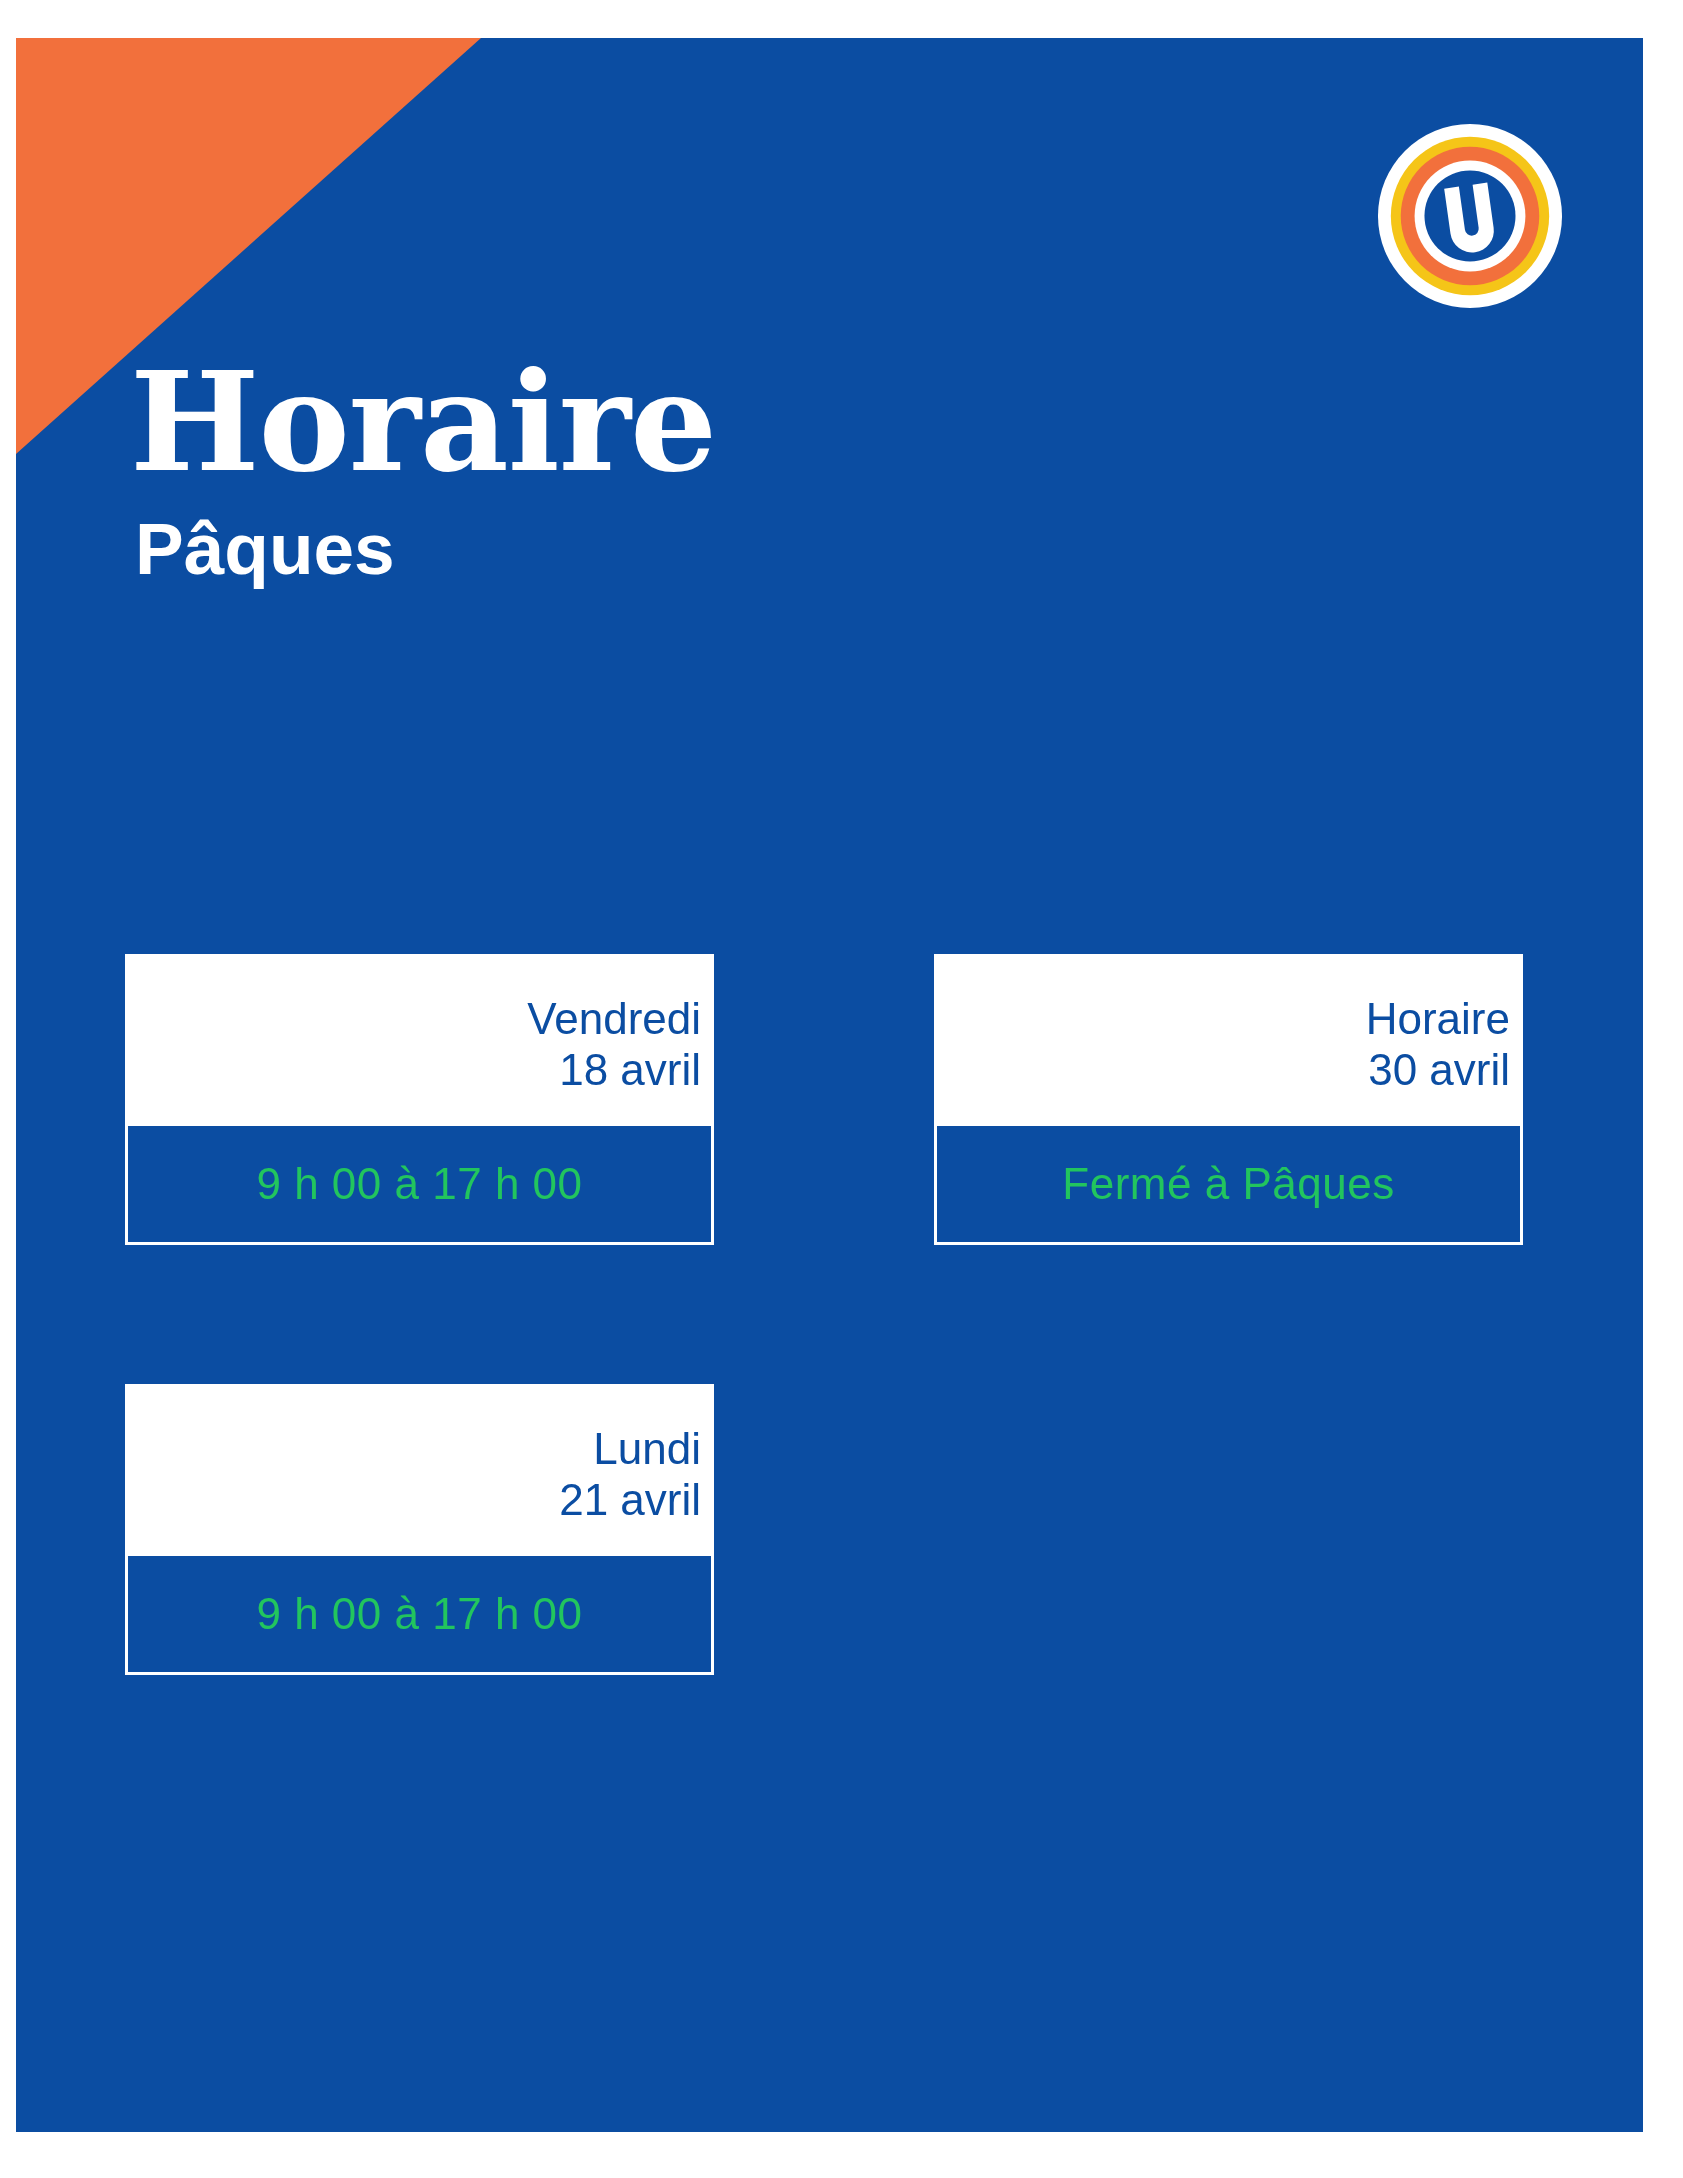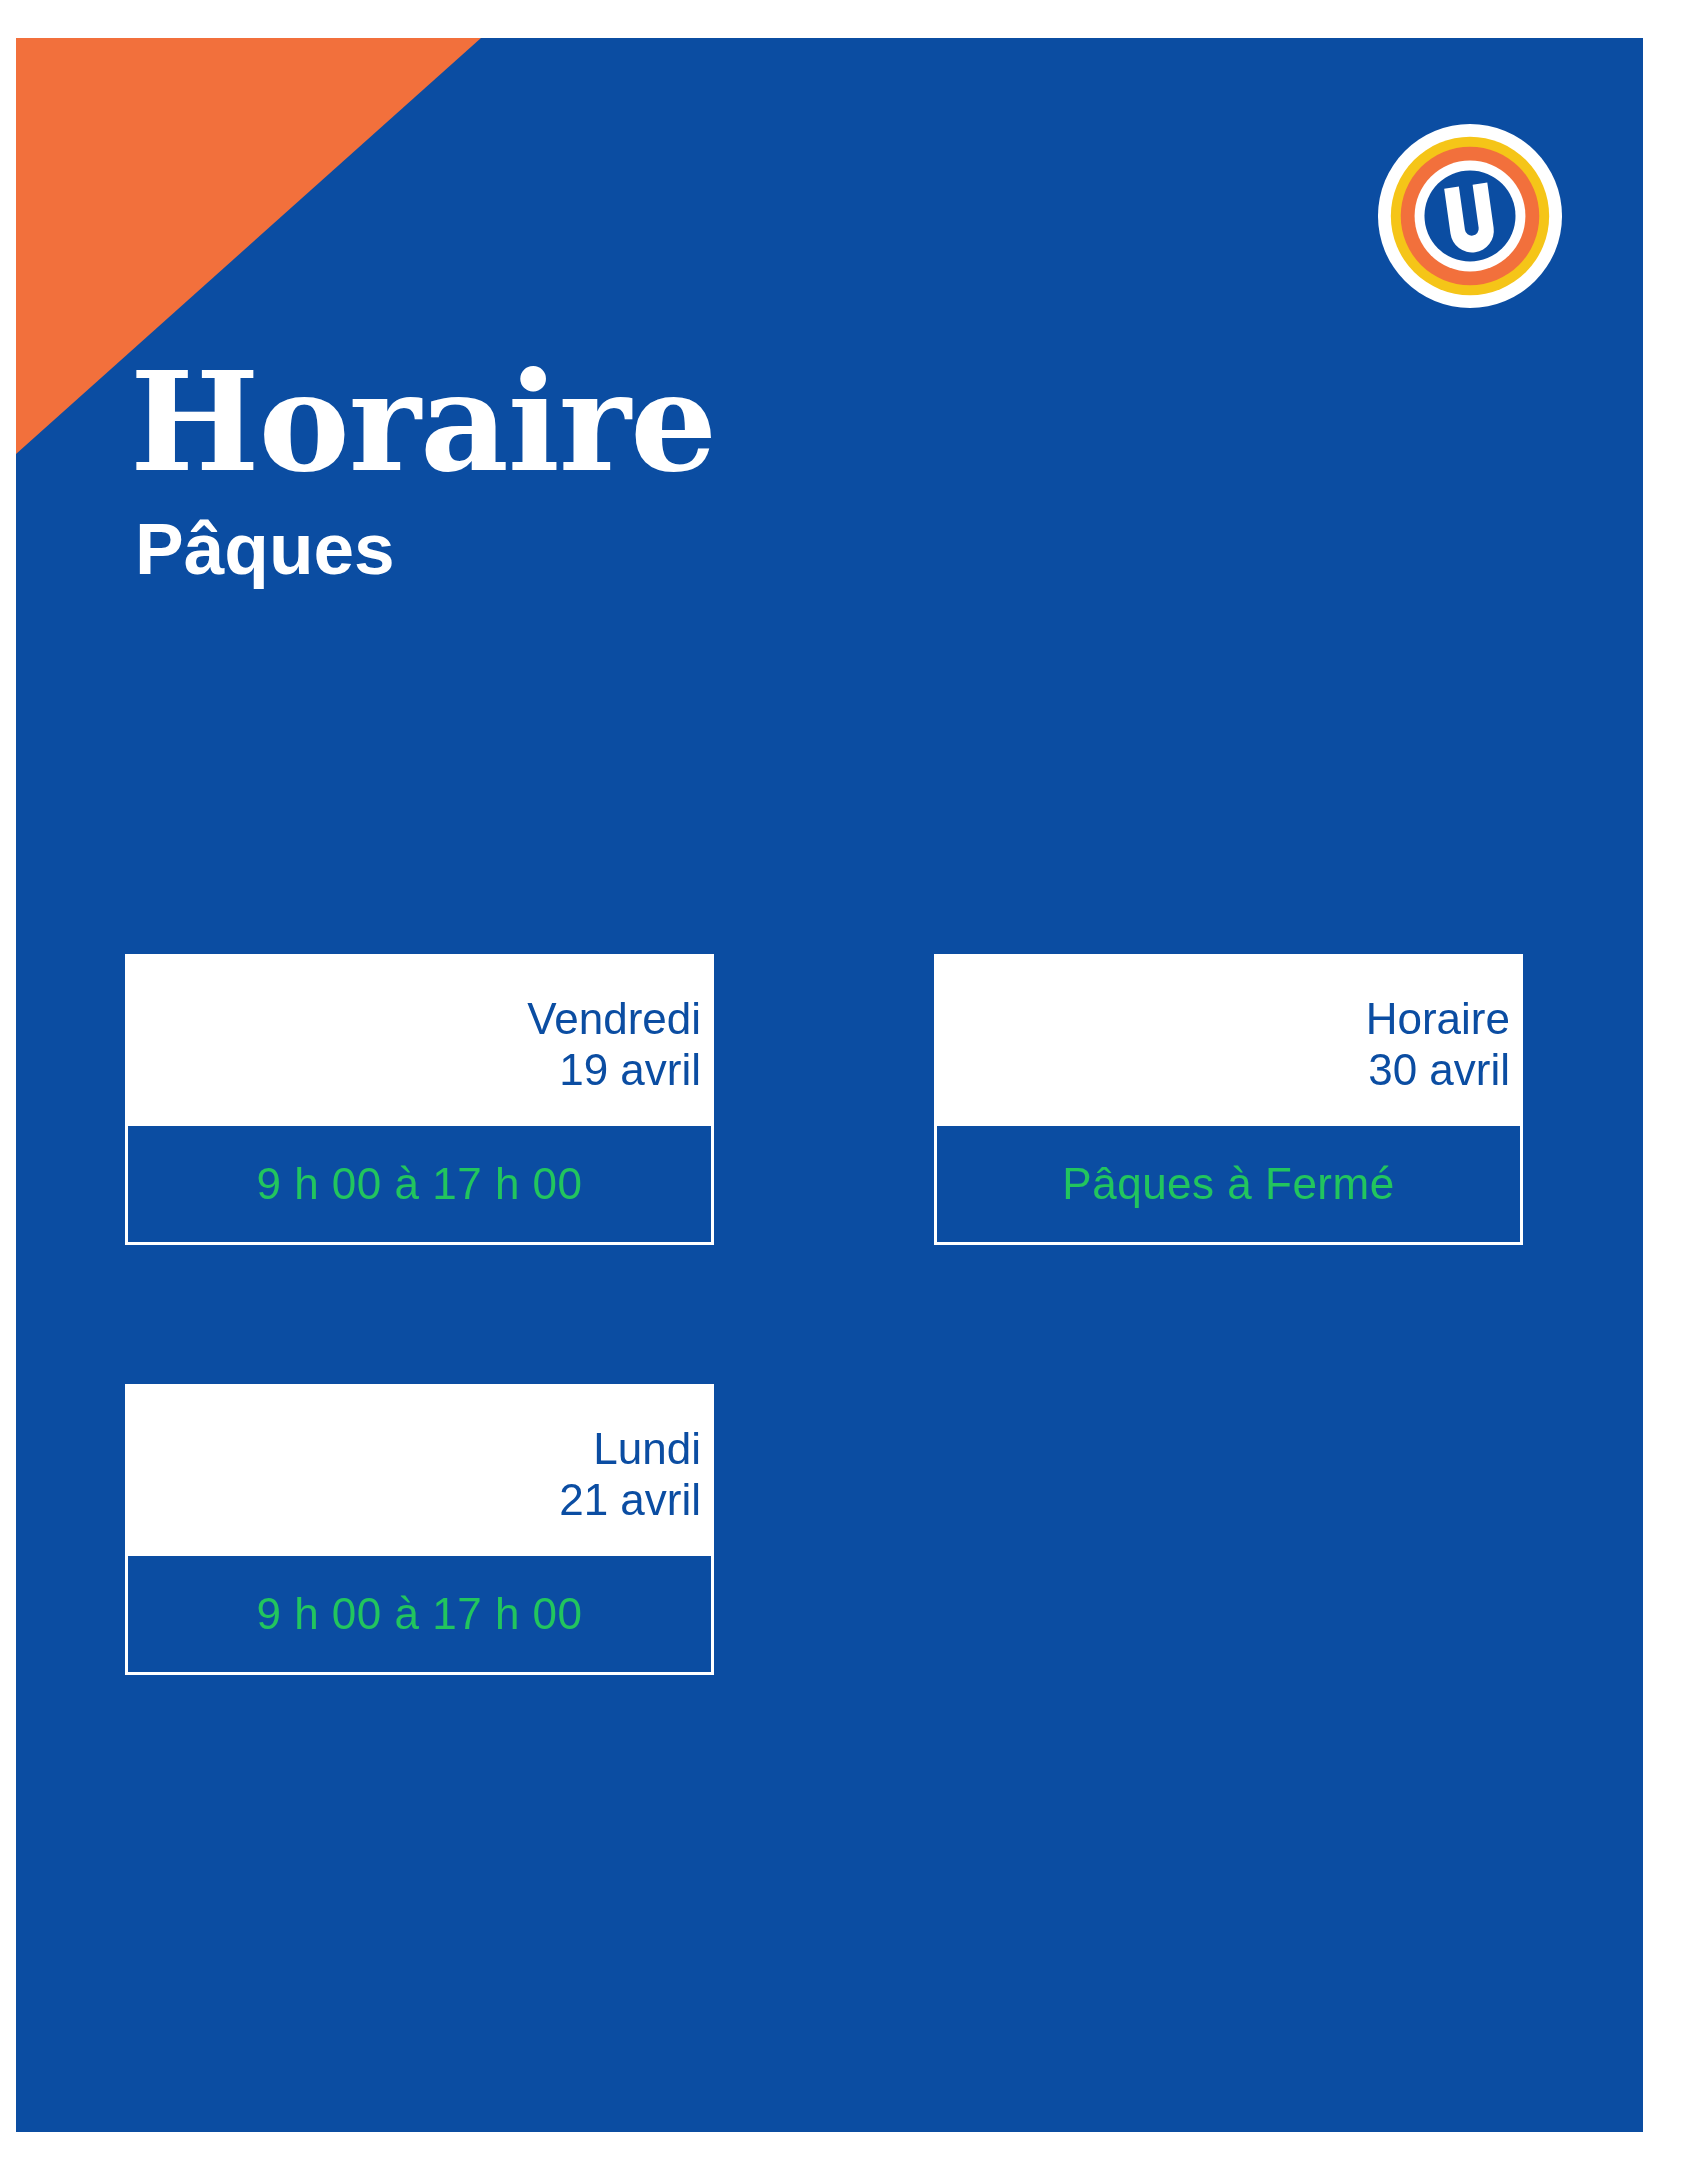--- a/index.html
+++ b/index.html
@@ -139,31 +139,31 @@
     <div class="title-block">
       <h1 class="title">Horaire</h1>
       <div class="subtitle">Pâques</div>
     </div>
 
     <div class="cards">
 
       <div class="card">
         <div class="card-head">
           <span class="day">Vendredi</span>
-          <span class="date">19 avril</span>
+          <span class="date">18 avril</span>
         </div>
         <div class="card-hours">9 h 00 à 17 h 00</div>
       </div>
 
       <div class="card">
         <div class="card-head">
           <span class="day">Horaire</span>
           <span class="date">30 avril</span>
         </div>
-        <div class="card-hours">Pâques à Fermé</div>
+        <div class="card-hours">Fermé à Pâques</div>
       </div>
 
 
       <div class="card">
         <div class="card-head">
           <span class="day">Lundi</span>
           <span class="date">21 avril</span>
         </div>
         <div class="card-hours">9 h 00 à 17 h 00</div>
       </div>

